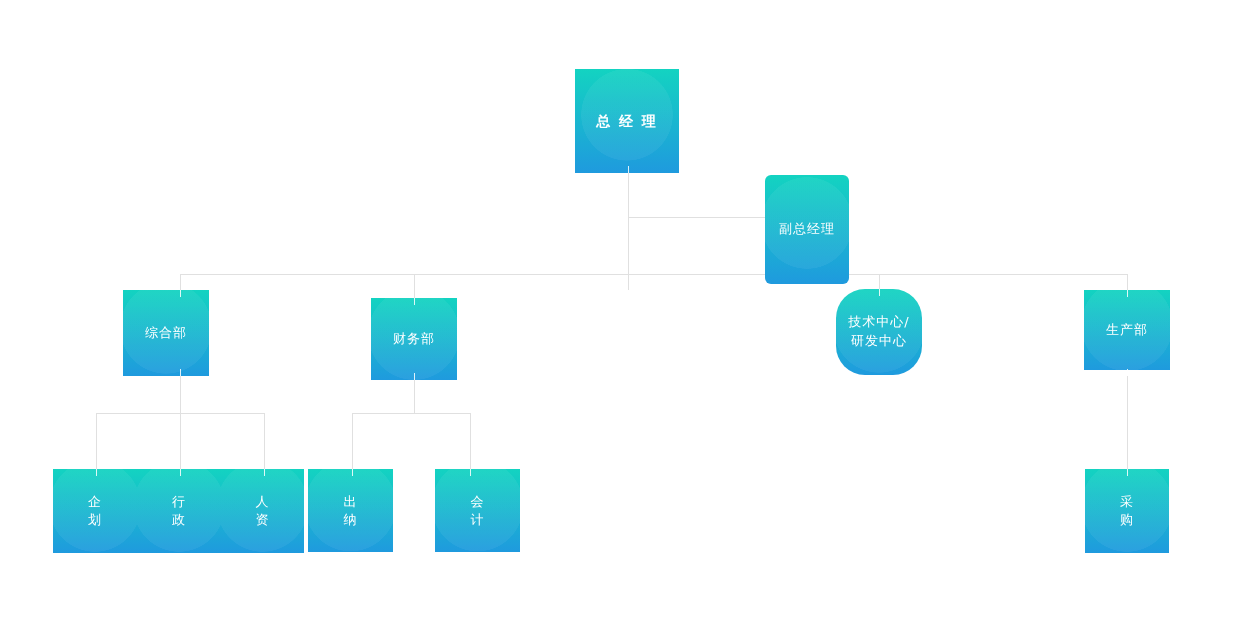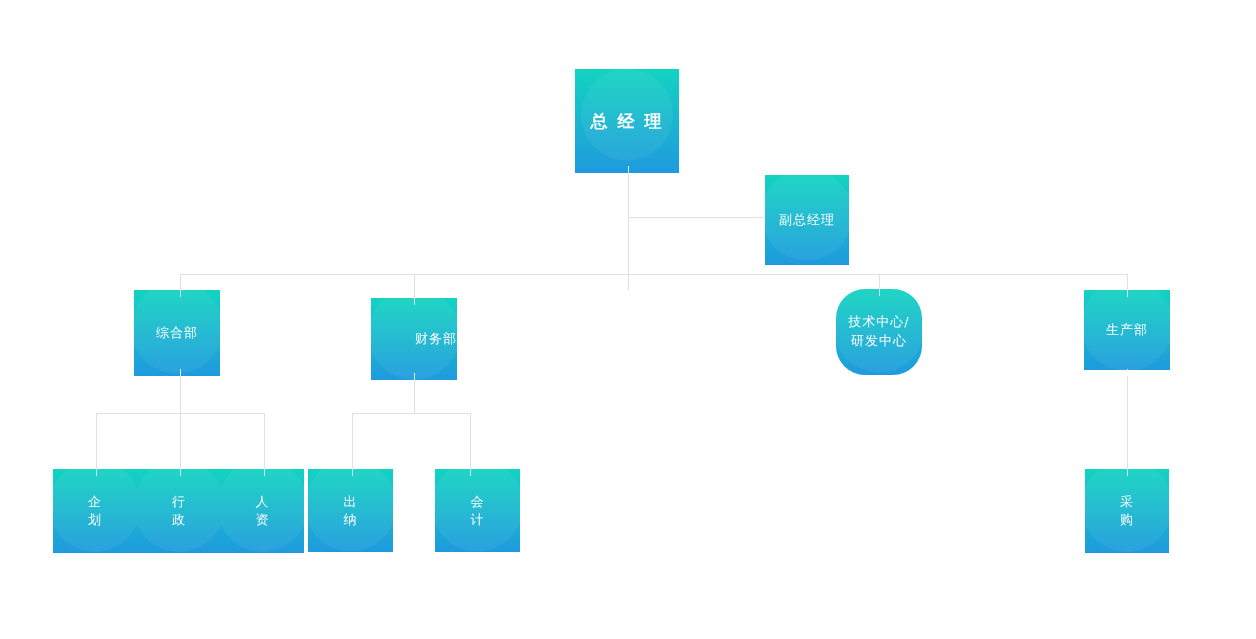--- a/index.html
+++ b/index.html
@@ -32,21 +32,21 @@
     color: #ffffff;
     text-align: center;
   }
   .node .label {
     white-space: pre-line;
     font-size: 13px;
     line-height: 1.45;
     letter-spacing: 1px;
   }
   .node.emphasis .label {
-    font-size: 17px;
+    font-size: 14px;
     font-weight: bold;
     letter-spacing: 2px;
   }
   .node.vertical .label {
     line-height: 1.35;
   }
 </style>
 </head>
 <body>
 
@@ -79,27 +79,27 @@
     <div class="edge tick" style="left: 1127px; top: 369px; width: 1px; height: 7px;"></div>
     <div class="edge tick" style="left: 96px; top: 469px; width: 1px; height: 7px;"></div>
     <div class="edge tick" style="left: 180px; top: 469px; width: 1px; height: 7px;"></div>
     <div class="edge tick" style="left: 264px; top: 469px; width: 1px; height: 7px;"></div>
     <div class="edge tick" style="left: 352px; top: 469px; width: 1px; height: 7px;"></div>
     <div class="edge tick" style="left: 470px; top: 469px; width: 1px; height: 7px;"></div>
     <div class="edge tick" style="left: 1127px; top: 469px; width: 1px; height: 7px;"></div>
     <div class="node emphasis" style="left: 575px; top: 69px; width: 104px; height: 104px;">
       <div class="label">总 经 理</div>
     </div>
-    <div class="node" style="left: 765px; top: 175px; width: 84px; height: 90px;">
+    <div class="node" style="left: 765px; top: 175px; width: 84px; height: 109px; border-radius: 6px;">
       <div class="label">副总经理</div>
     </div>
-    <div class="node" style="left: 134px; top: 290px; width: 86px; height: 86px;">
+    <div class="node" style="left: 123px; top: 290px; width: 86px; height: 86px;">
       <div class="label">综合部</div>
     </div>
-    <div class="node" style="left: 371px; top: 298px; width: 86px; height: 82px; justify-content: flex-end;">
+    <div class="node" style="left: 371px; top: 298px; width: 86px; height: 82px;">
       <div class="label">财务部</div>
     </div>
     <div class="node" style="left: 836px; top: 289px; width: 86px; height: 86px; border-radius: 29px;">
       <div class="label">技术中心/
 研发中心</div>
     </div>
     <div class="node" style="left: 1084px; top: 290px; width: 86px; height: 80px;">
       <div class="label">生产部</div>
     </div>
     <div class="node vertical" style="left: 53px; top: 469px; width: 84px; height: 84px;">

